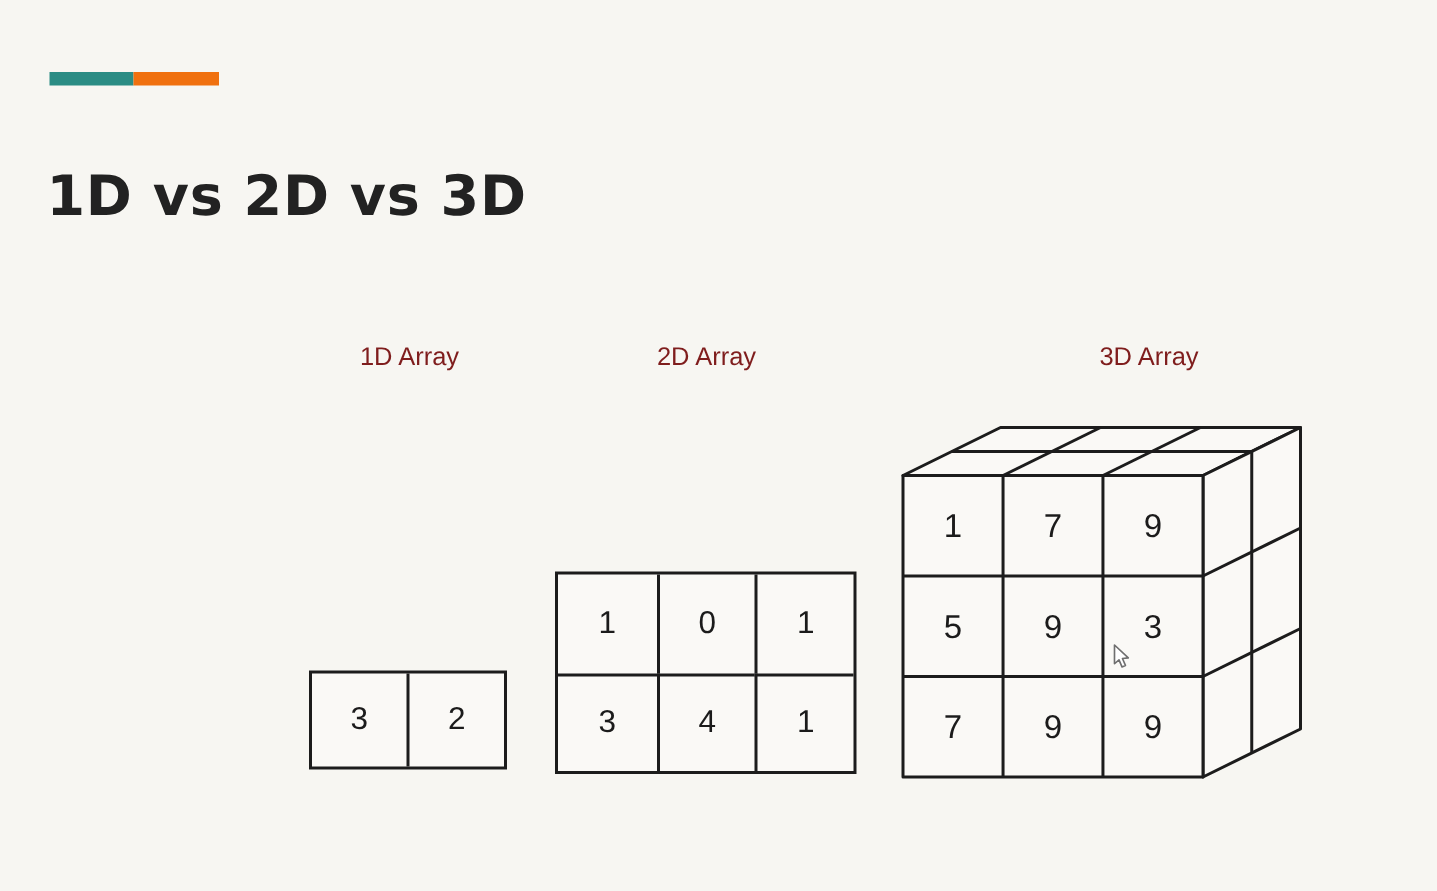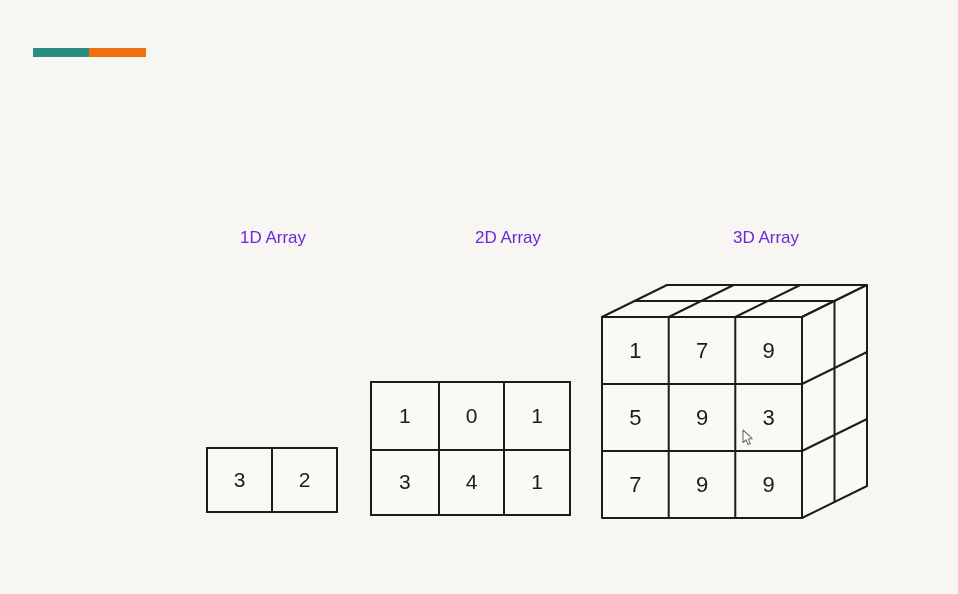--- a/index.html
+++ b/index.html
@@ -39,25 +39,25 @@
     letter-spacing: 0.5px;
     color: #222222;
   }
 
   
   .diagram-label {
     position: absolute;
     top: 228px;
     transform: translateX(-50%);
     font-size: 17px;
-    color: #6d28d9;
+    color: #7f1d1d;
     white-space: nowrap;
   }
   .label-1d { left: 273px; }
-  .label-2d { left: 471px; margin-left: 37px; }
+  .label-2d { left: 471px; }
   .label-3d { left: 718px; margin-left: 48px; }
 
   
   .array-1d {
     position: absolute;
     left: 206px;
     top: 447px;
     width: 132px;
     height: 66px;
     border: 2px solid #1c1c1c;
@@ -126,20 +126,21 @@
 </head>
 <body>
 
 <div class="slide">
 
   <div class="accent-bar">
     <div class="teal"></div>
     <div class="orange"></div>
   </div>
 
+  <h1 class="title">1D vs 2D vs 3D</h1>
 
   <div class="diagram-label label-1d">1D Array</div>
   <div class="diagram-label label-2d">2D Array</div>
   <div class="diagram-label label-3d">3D Array</div>
 
   <div class="array-1d">
     <div class="cell">3</div>
     <div class="cell bl">2</div>
   </div>
 

